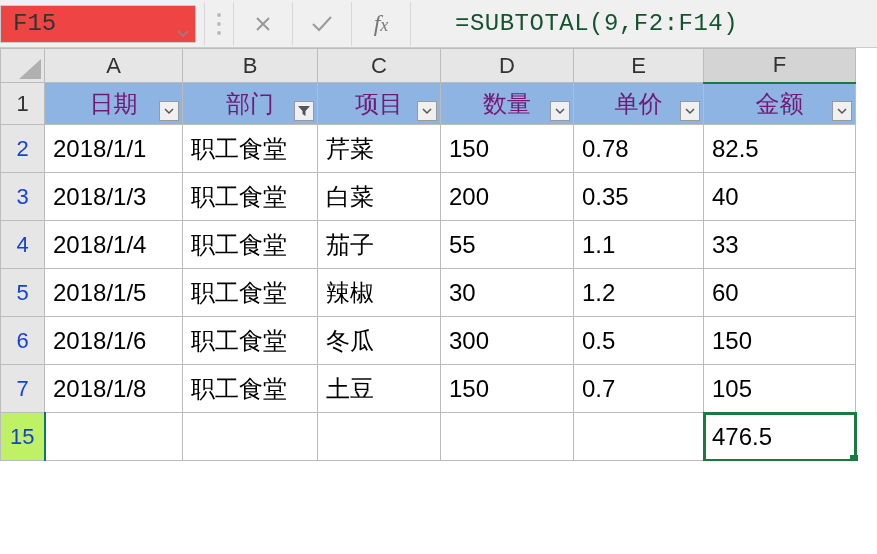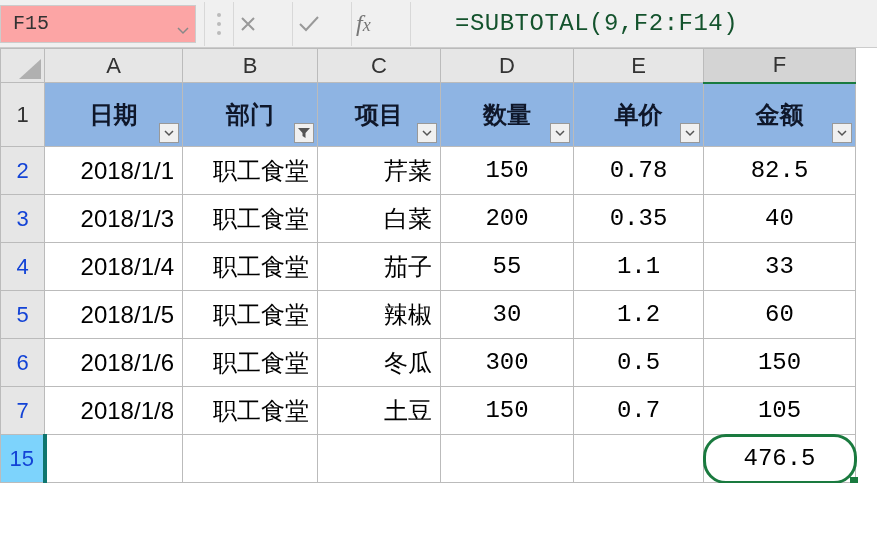--- a/index.html
+++ b/index.html
@@ -5,29 +5,29 @@
   * { box-sizing: border-box; margin: 0; padding: 0; }
   body { font-family: "Microsoft YaHei", "SimSun", Arial, sans-serif; background: #fff; width: 877px; }
 
   
   .formula-bar {
     display: flex; align-items: center; height: 48px;
     background: #f0f0f0; border-bottom: 1px solid #ccc;
     font-family: Consolas, "Courier New", monospace; font-size: 24px; color: #444;
   }
   .name-box {
-    width: 196px; height: 38px; background: #fca5a5; border: 1px solid #ccc;
+    width: 196px; height: 38px; background: #ef4444; border: 1px solid #ccc;
     display: flex; align-items: center; padding: 0 12px; margin: 0 4px 0 0;
-    position: relative; font-size: 20px; color: #333;
+    position: relative; font-size: 24px; color: #333;
   }
   .name-box .dd { position: absolute; right: 6px; top: 12px; }
   .fb-sep { width: 1px; height: 44px; background: #d8d8d8; margin: 0 4px; }
   .dots { display: flex; flex-direction: column; gap: 5px; padding: 0 8px; }
   .dots span { width: 4px; height: 4px; background: #bbb; border-radius: 50%; display: block; }
-  .fb-btn { width: 50px; height: 48px; display: flex; align-items: center; color: #999; cursor: default; }
+  .fb-btn { width: 50px; height: 48px; display: flex; align-items: center; justify-content: center; color: #999; cursor: default; }
   .fb-btn svg { stroke: #999; }
   .fx { font-style: italic; font-family: "Times New Roman", serif; font-size: 24px; color: #777; }
   .formula-text { padding-left: 40px; color: #14532d; letter-spacing: 0.5px; }
 
   
   .grid { background: #fff; }
   table { border-collapse: collapse; table-layout: fixed; }
   th, td { border: 1px solid #bbb; font-size: 24px; }
 
   
@@ -46,43 +46,43 @@
   }
   .colhdr th.selcol { background: #d4d4d4; border-bottom: 2px solid #1a7a3f; }
 
   
   td.rowhdr {
     background: #e6e6e6; color: #333; text-align: center;
     font-size: 22px; width: 44px; font-weight: normal;
     border-color: #bbb;
   }
   td.rowhdr.flt { color: #1343d6; }
-  td.rowhdr.selrow { background: #7dd3fc; border-right: 4px solid #0f766e; }
+  td.rowhdr.selrow { background: #bef264; border-right: 2px solid #0f766e; }
 
   
   td.cell { padding: 0 8px; height: 48px; background: #fff; }
-  td.cell.num { text-align: center; font-family: Liberation Mono, monospace; }
-  td.cell.txt { text-align: right; }
+  td.cell.num { text-align: left; }
+  td.cell.txt { text-align: left; }
 
   
   tr.headrow td.cell {
-    background: #8eb4e3; color: #0f172a; font-weight: bold;
-    position: relative; height: 64px;
+    background: #8eb4e3; color: #701a75; font-weight: normal;
+    position: relative; height: 42px;
   }
   tr.headrow td.cell .lbl { display: block; text-align: center; }
   .flt-btn {
     position: absolute; right: 3px; bottom: 3px;
     width: 20px; height: 20px; background: #f0f0f0;
     border: 1px solid #999; display: flex; align-items: center; justify-content: center;
   }
   .flt-btn svg { display: block; }
 
   
   td.cell.selected {
-    outline: 3px solid #1a7a3f; outline-offset: -2px; position: relative; border-radius: 22px;
+    outline: 3px solid #1a7a3f; outline-offset: -2px; position: relative;
   }
   td.cell.selected::after {
     content: ""; position: absolute; right: -3px; bottom: -3px;
     width: 8px; height: 8px; background: #1a7a3f;
   }
 
   
   .wR { width: 44px; }
   .wA { width: 138px; }
   .wB { width: 135px; }

